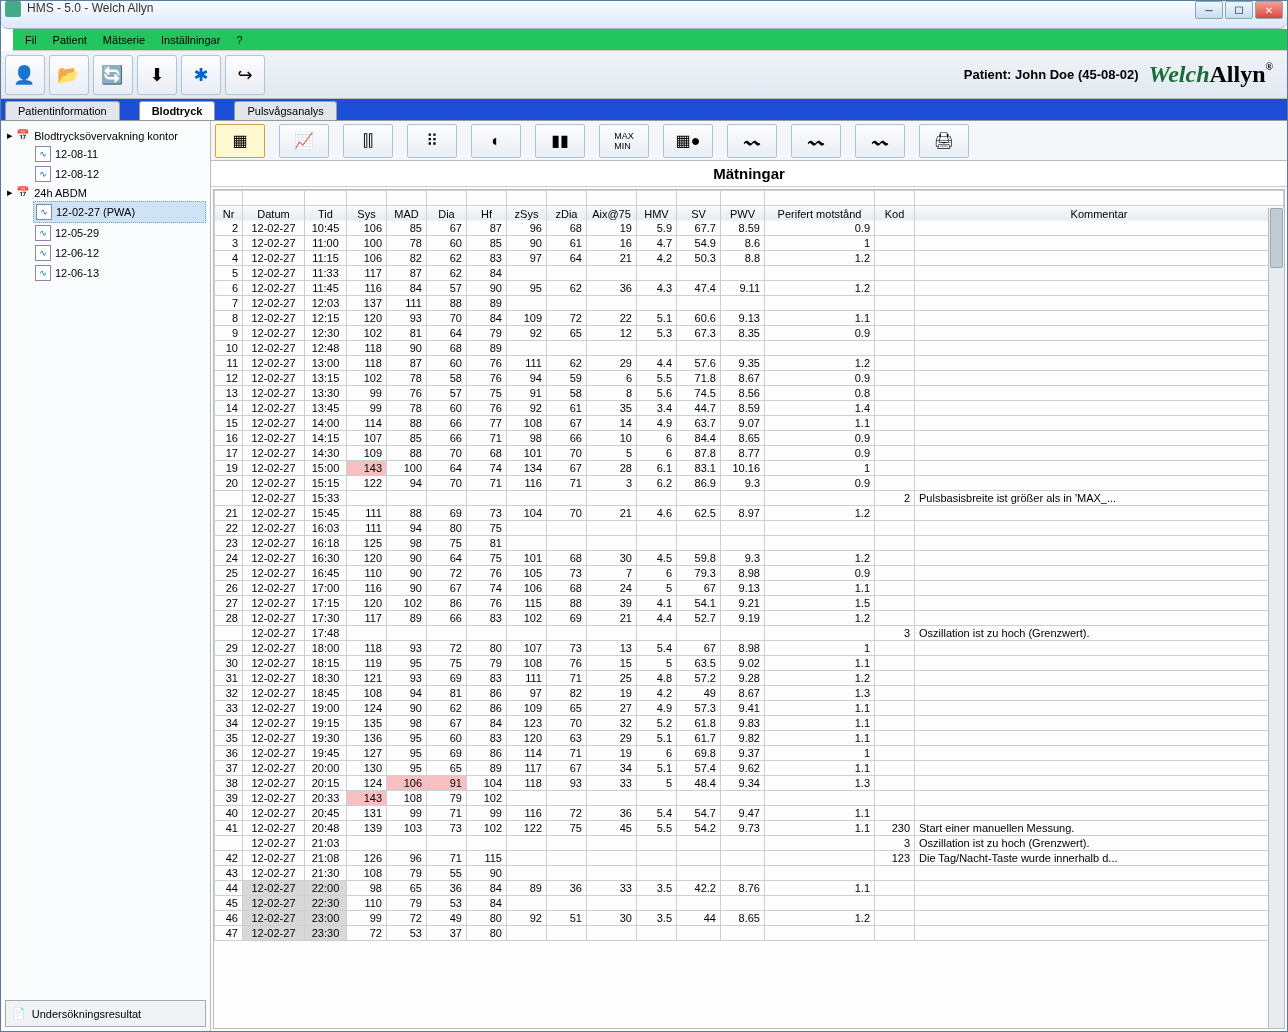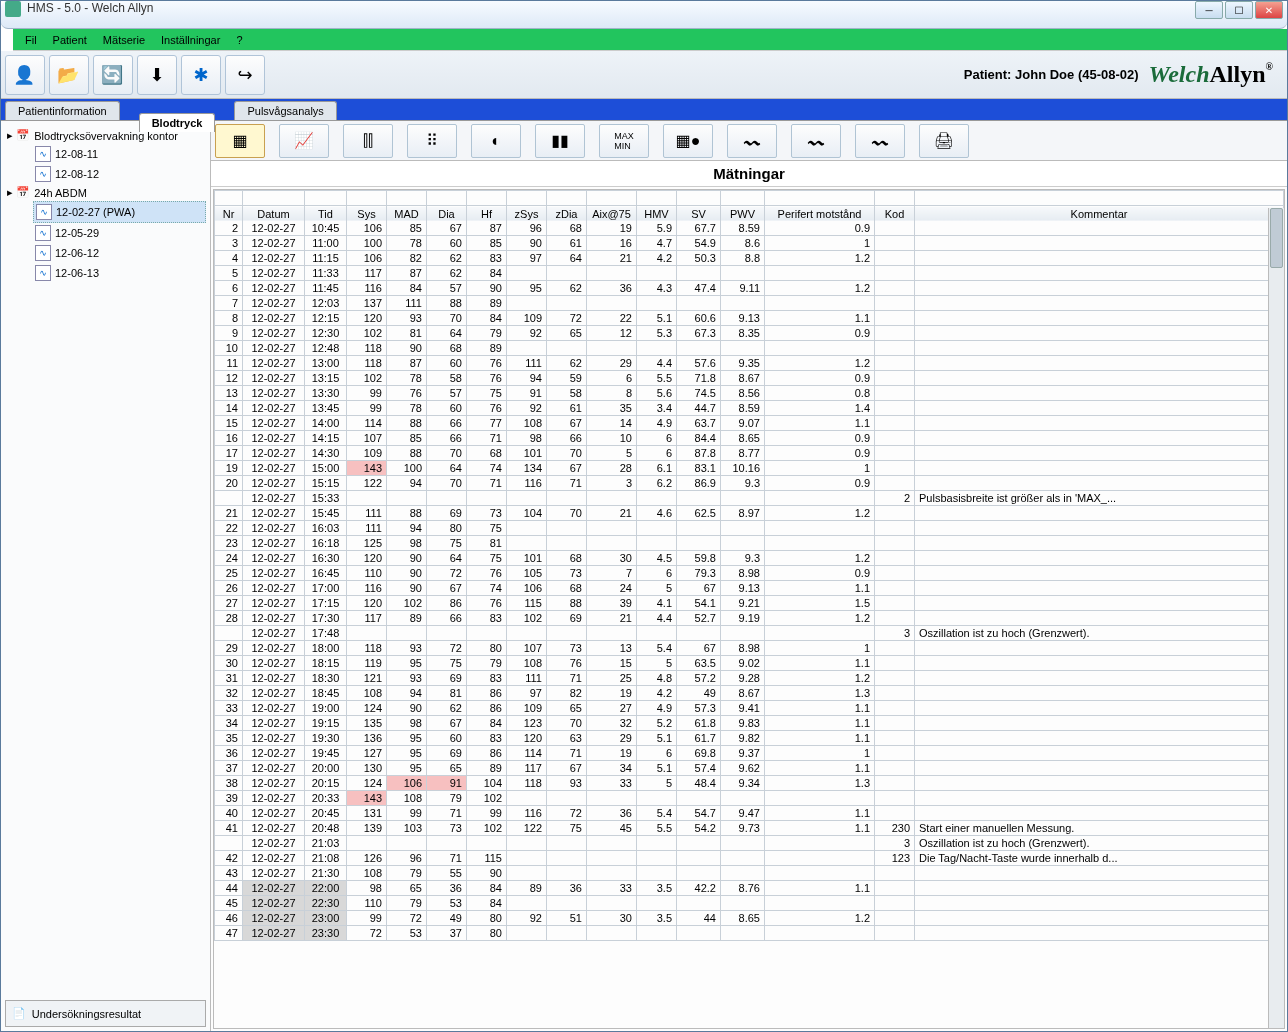--- a/index.html
+++ b/index.html
@@ -14,21 +14,21 @@
 .menubar { height: 22px; display: flex; align-items: center; padding: 0 6px; gap: 4px; background: #22c55e; border-bottom: 1px solid #ccc; margin-left: 12px; }
 .menubar span { padding: 2px 6px; cursor: pointer; }
 .toolbar { height: 48px; display: flex; align-items: center; padding: 2px 4px; background: linear-gradient(#eef3f8,#e2e9f0); border-bottom: 1px solid #bbb; }
 .tbtn { width: 40px; height: 40px; border: 1px solid #b0c4d8; background: linear-gradient(#fdfdfd,#e8eef5); margin-right: 4px; border-radius: 3px; display: flex; align-items: center; justify-content: center; cursor: pointer; font-size: 18px; }
 .patient-label { margin-left: auto; font-size: 13px; font-weight: bold; margin-right: 10px; }
 .logo { font-family: Georgia, serif; font-size: 24px; font-weight: bold; margin-right: 10px; }
 .logo .welch { color: #1a6b3a; font-style: italic;}
 .logo .allyn { color: #000; }
 .tabs { height: 22px; display: flex; align-items: flex-end; background: #1d4ed8; padding: 0 4px; border-bottom: 1px solid #999; gap: 17px; }
 .tab { padding: 3px 12px; border: 1px solid #999; border-bottom: none; background: #e0e6ec; margin-right: 2px; border-radius: 3px 3px 0 0; cursor: pointer; font-size: 11px; }
-.tab.active { background: #fff; font-weight: bold; position: relative; top: 12px; }
+.tab.active { background: #fff; font-weight: bold; position: relative; top: 0; }
 .body { flex: 1; display: flex; overflow: hidden; }
 .sidebar { width: 210px; border-right: 1px solid #bbb; display: flex; flex-direction: column; background: #fafbfc; }
 .tree { flex: 1; padding: 6px 4px; overflow: auto; }
 .tree-node { display: flex; align-items: center; padding: 2px 2px; gap: 4px; cursor: pointer; white-space: nowrap; }
 .tree-child { margin-left: 28px; }
 .tree-node.selected { background: #cfe3f7; border: 1px dotted #7aa; }
 .pulse-icon { width: 16px; height: 16px; border: 1px solid #88a; background: #fff; display: inline-flex; align-items: center; justify-content: center; font-size: 9px; color: #06c; }
 .results-btn { margin: 4px; padding: 6px; border: 1px solid #aaa; background: #f0f3f6; display: flex; align-items: center; gap: 6px; cursor: pointer; }
 .main { flex: 1; display: flex; flex-direction: column; overflow: hidden; background: #fdfdfd; }
 .icon-toolbar { height: 40px; display: flex; align-items: center; padding: 2px 4px; border-bottom: 1px solid #bbb; background: #f4f6f9; gap: 14px; }

